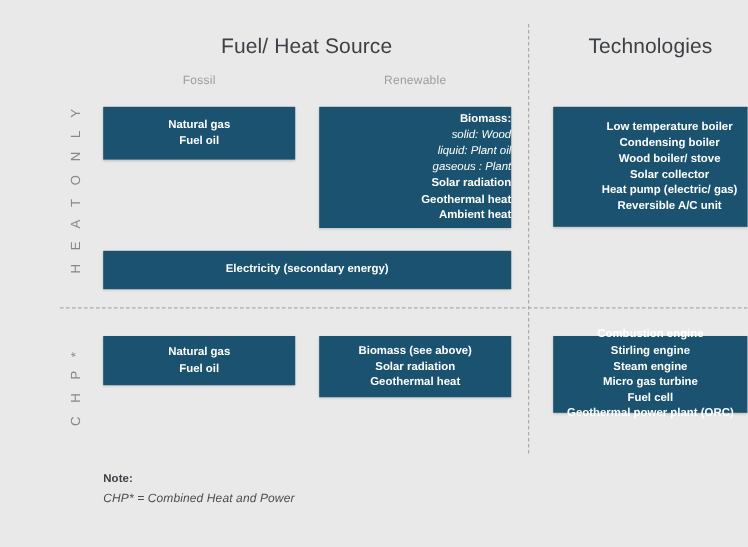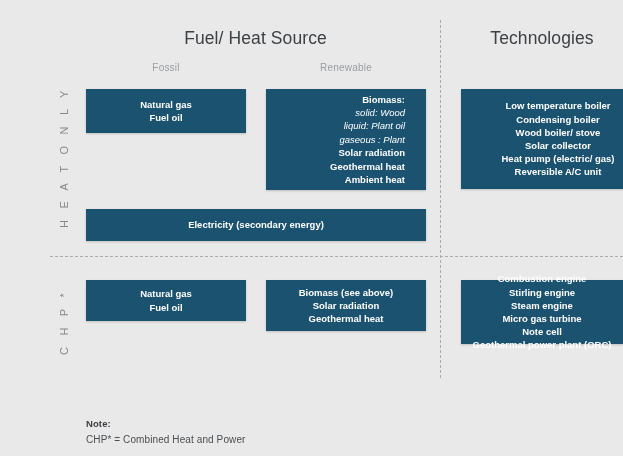--- a/index.html
+++ b/index.html
@@ -64,21 +64,21 @@
     color: #ffffff;
     box-sizing: border-box;
     display: flex;
     flex-direction: column;
     align-items: center;
     justify-content: center;
     text-align: center;
     font-size: 9.5px;
     line-height: 13.2px;
     font-weight: bold;
-    padding: 4px 21px;
+    padding: 4px 0;
     box-shadow: 0 1px 2px rgba(0,0,0,0.18);
   }
   .box .line { display: block; white-space: nowrap; }
   .box .line.it { font-style: italic; font-weight: normal; }
   .box .spacer { display: block; height: 7px; }
 
   #box-ho-fossil     { left: 58px;  top: 89px;  width: 160px; height: 44px; }
   #box-ho-renewable  { left: 238px; top: 89px;  width: 160px; height: 101px; align-items: flex-end; }
   #box-ho-tech       { left: 433px; top: 89px;  width: 194px; height: 100px; }
   #box-ho-electric   { left: 58px;  top: 209px; width: 340px; height: 32px; }
@@ -98,29 +98,30 @@
   #divider-vertical {
     position: absolute;
     left: 412px;
     top: 20px;
     width: 0;
     height: 358px;
     border-left: 1px dashed #a9acae;
   }
 
   
-  #note-block { position: absolute; left: 58px; top: 418px; }
+  #note-block { position: absolute; left: 58px; top: 394px; }
   #note-label {
     font-size: 9.5px;
     font-weight: bold;
     color: #3d4145;
     letter-spacing: 0.1px;
   }
   #note-text {
     font-size: 10px;
+    font-style: italic;
     color: #4a4e52;
     margin-top: 5px;
     letter-spacing: 0.1px;
   }
 </style>
 </head>
 <body>
 
 <div id="canvas">
 
@@ -174,21 +175,21 @@
     <span class="line">Biomass (see above)</span>
     <span class="line">Solar radiation</span>
     <span class="line">Geothermal heat</span>
   </div>
 
   <div class="box" id="box-chp-tech">
     <span class="line">Combustion engine</span>
     <span class="line">Stirling engine</span>
     <span class="line">Steam engine</span>
     <span class="line">Micro gas turbine</span>
-    <span class="line">Note cell</span>
+    <span class="line">Fuel cell</span>
     <span class="line">Geothermal power plant (ORC)</span>
   </div>
 
   <div id="note-block">
     <div id="note-label">Note:</div>
     <div id="note-text">CHP* = Combined Heat and Power</div>
   </div>
 
 </div>
 

